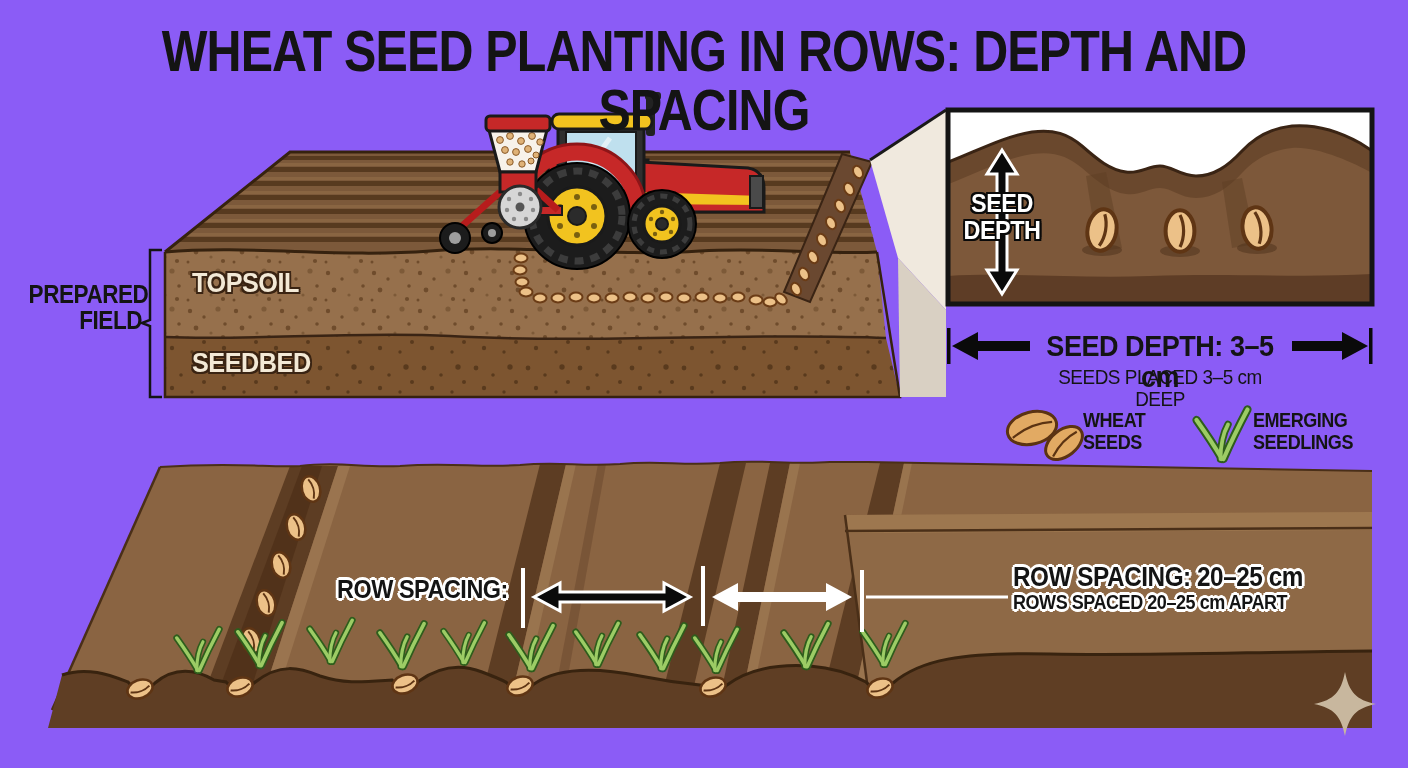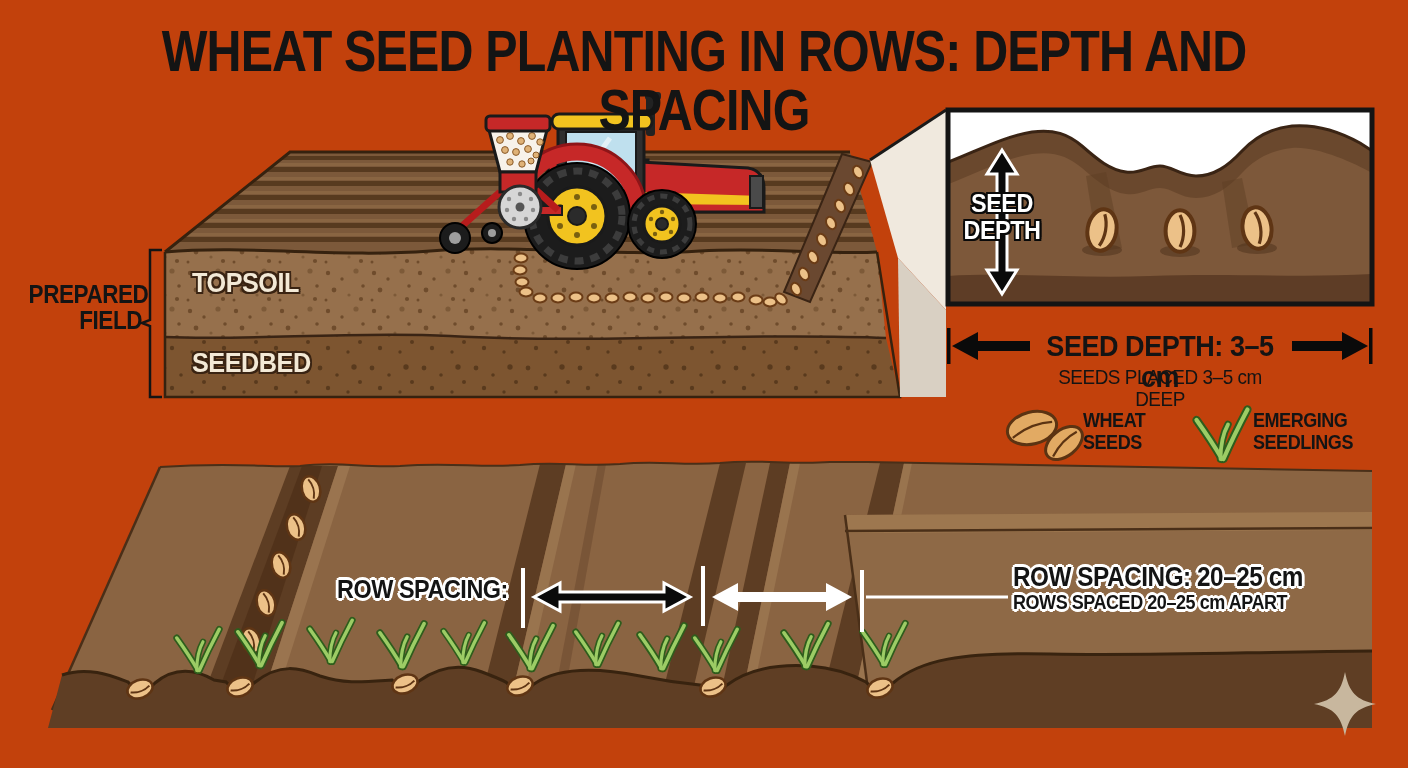--- a/index.html
+++ b/index.html
@@ -1,16 +1,16 @@
 <!DOCTYPE html>
 <html><head>
 <meta charset="utf-8">
 <style>
   html,body{margin:0;padding:0;background:#ffffff;}
-  #stage{position:relative;width:1408px;height:768px;background:#c2410c;overflow:hidden;
+  #stage{position:relative;width:1408px;height:768px;background:#8b5cf6;overflow:hidden;
          font-family:"Liberation Sans",sans-serif;}
   #art{position:absolute;left:0;top:0;}
   .lbl{position:absolute;font-family:"Liberation Sans",sans-serif;font-weight:bold;
        white-space:pre-line;line-height:1.04;color:#141414;}
   .cond{transform:scaleX(0.9);transform-origin:left center;letter-spacing:-0.5px;}
   .condC{transform:scaleX(0.9);transform-origin:center center;letter-spacing:-0.5px;}
   .condR{transform:scaleX(0.9);transform-origin:right center;letter-spacing:-0.5px;}
   .cream{color:#f3e9d6;text-shadow:-2px 0 #3a2413,2px 0 #3a2413,0 -2px #3a2413,0 2px #3a2413,
          -2px -2px #3a2413,2px -2px #3a2413,-2px 2px #3a2413,2px 2px #3a2413;}
   .owhite{color:#141414;text-shadow:-3px 0 #fff,3px 0 #fff,0 -3px #fff,0 3px #fff,

